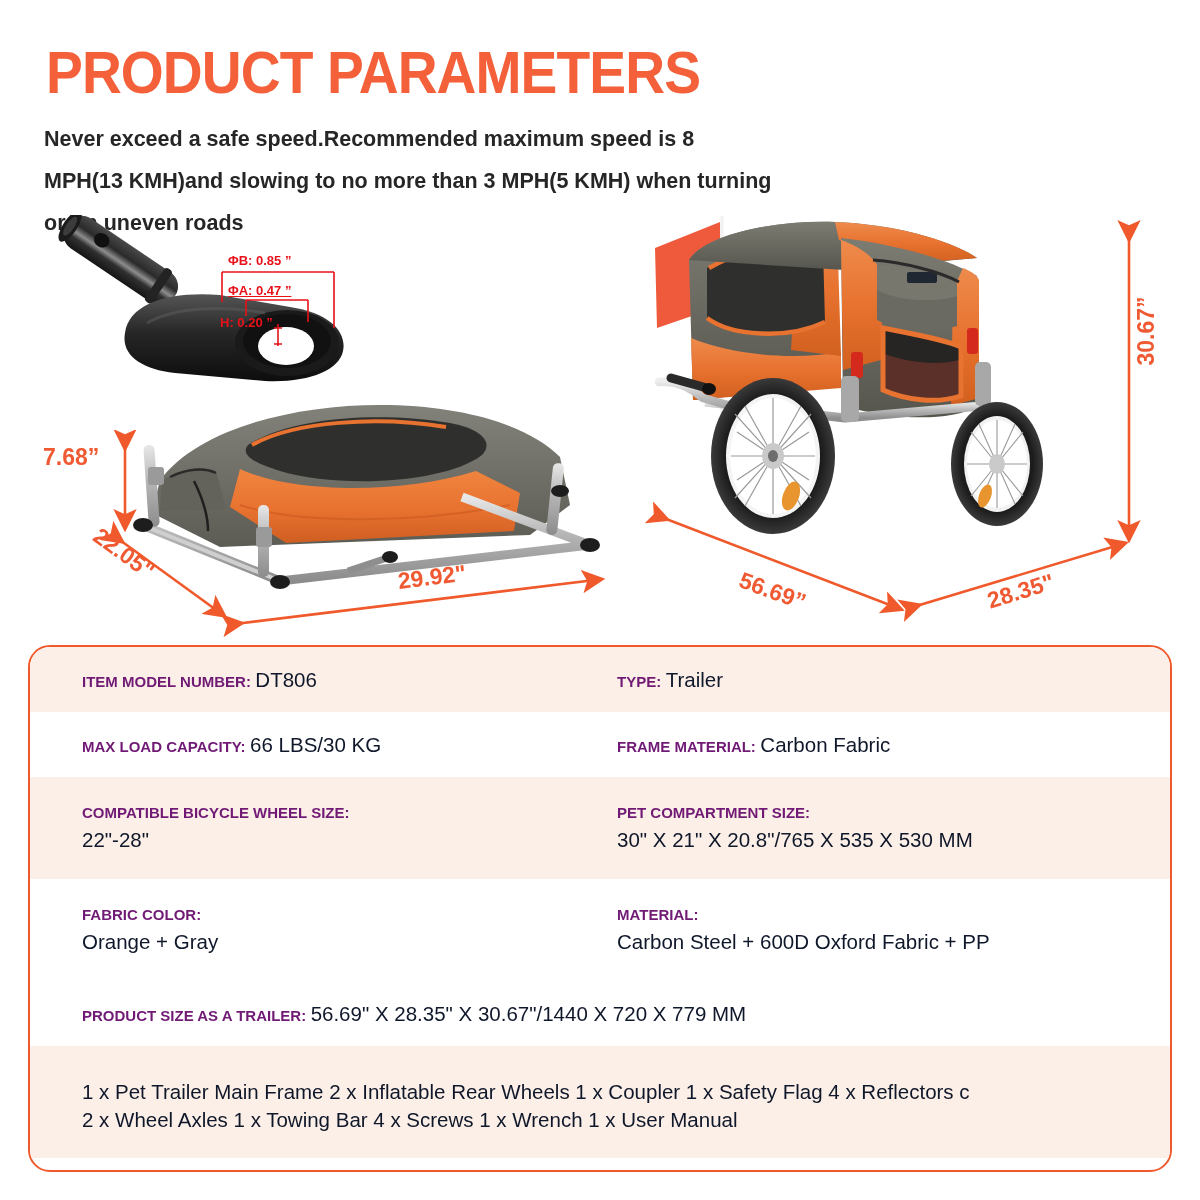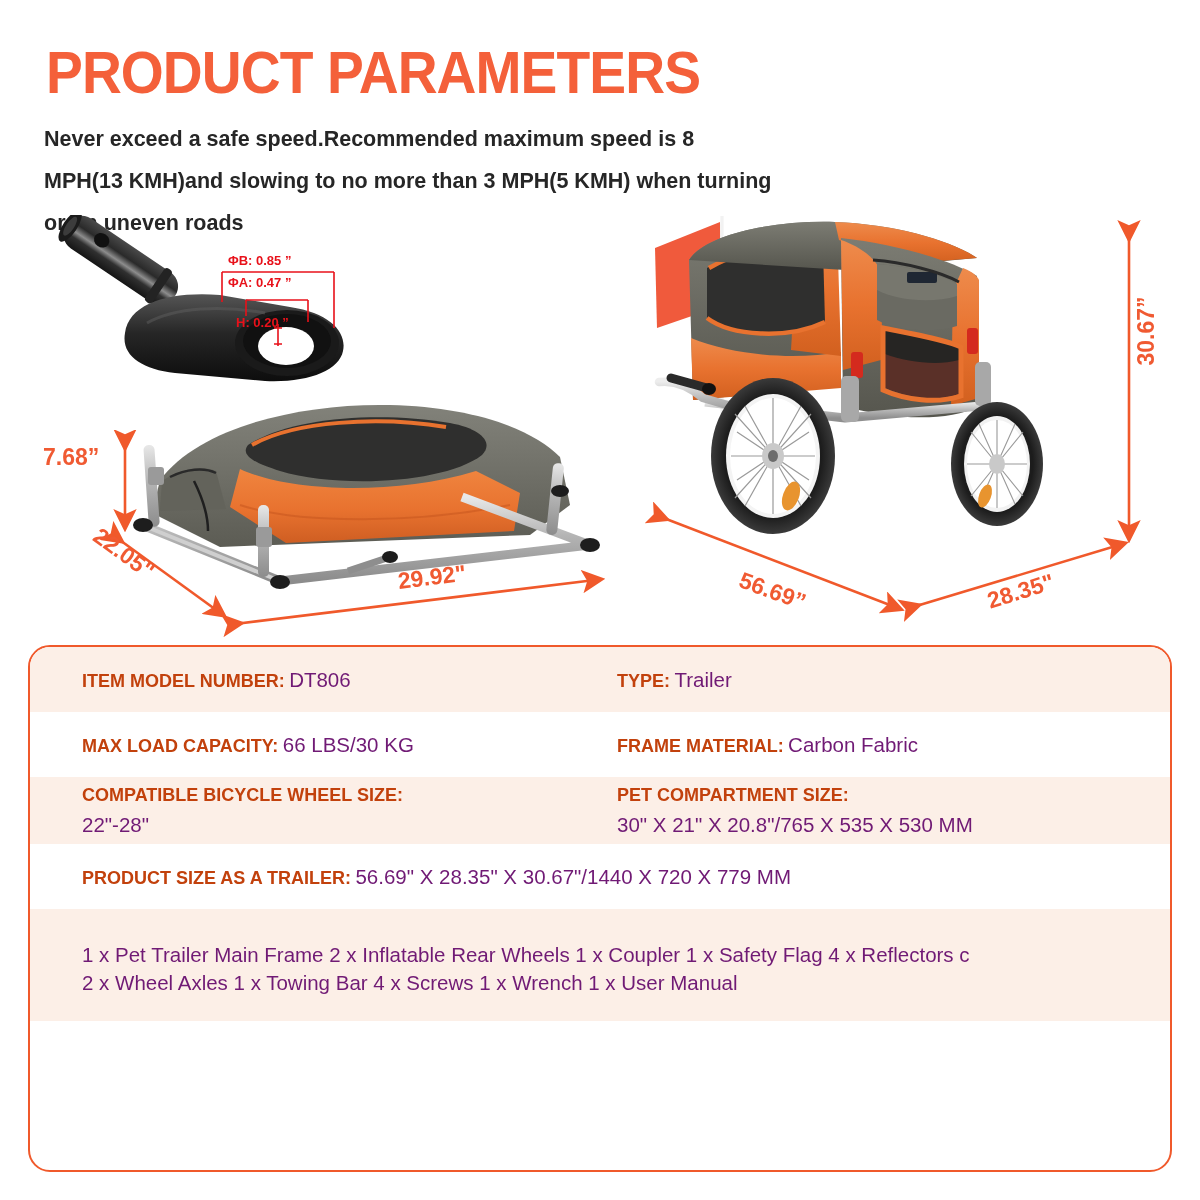--- a/index.html
+++ b/index.html
@@ -57,26 +57,26 @@
     background: #ffffff;
   }
   .row { display: flex; width: 100%; position: relative; }
   .row.tint { background: #FCEFE7; }
   .row.plain { background: #FFFFFF; }
   .cell { padding-left: 52px; }
   .cell.c2 { padding-left: 35px; }
   .col-a { width: 552px; }
   .col-b { width: 588px; }
   .full { width: 100%; }
-  .lbl { font-weight: bold; color: #c2410c; font-size: 18px; }
-  .val { font-weight: normal; color: #701a75; font-size: 20.5px; }
+  .lbl { font-weight: bold; color: #701a75; font-size: 15px; }
+  .val { font-weight: normal; color: #0f172a; font-size: 20.5px; }
   .line2 { margin-top: 7px; }
 
   .r-onel { height: 65px; display: flex; align-items: center; }
-  .r-twol { height: 67px; display: flex; align-items: center; }
+  .r-twol { height: 102px; display: flex; align-items: center; }
   .r-pkg  { height: 112px; display: flex; align-items: center; }
 </style>
 </head>
 <body>
 
 <div class="page">
 
   <div class="title">PRODUCT PARAMETERS</div>
   <div class="subtitle">Never exceed a safe speed.Recommended maximum speed is 8 MPH(13 KMH)and slowing to no more than 3 MPH(5 KMH) when turning or on uneven roads</div>
 
@@ -118,22 +118,22 @@
       <g stroke="#E8111A" stroke-width="1.6" fill="none">
         <path d="M10 22 L10 52 M122 22 L122 78"></path>
         <path d="M10 22 L122 22"></path>
         <path d="M34 50 L34 66 M96 50 L96 72"></path>
         <path d="M34 50 L96 50"></path>
         <path d="M66 74 L66 96"></path>
       </g>
       <path d="M62 78 L70 78 M62 94 L70 94" stroke="#E8111A" stroke-width="1.6"></path>
     </svg>
     <div class="red-label" style="left:228px;top:253px;">ΦB: 0.85 ”</div>
-    <div class="red-label" style="left:228px;top:275px;">ΦA: 0.47 ”</div>
-    <div class="red-label" style="left:236px;top:315px;">H: 0.20 ”</div>
+    <div class="red-label" style="left:228px;top:283px;text-decoration:underline;">ΦA: 0.47 ”</div>
+    <div class="red-label" style="left:220px;top:315px;">H: 0.20 ”</div>
 
     <svg width="560" height="230" viewBox="0 0 560 230" style="position:absolute;left:90px;top:385px">
       <defs>
         <linearGradient id="foldOr" x1="0" y1="0" x2="0" y2="1">
           <stop offset="0%" stop-color="#F0853F"></stop>
           <stop offset="55%" stop-color="#E8722F"></stop>
           <stop offset="100%" stop-color="#CF5E22"></stop>
         </linearGradient>
         <linearGradient id="foldGy" x1="0" y1="0" x2="0" y2="1">
           <stop offset="0%" stop-color="#82827A"></stop>
@@ -334,20 +334,30 @@
       <div class="cell col-a">
         <div class="lbl">COMPATIBLE BICYCLE WHEEL SIZE:</div>
         <div class="val line2"> 22"-28"</div>
       </div>
       <div class="cell c2 col-b">
         <div class="lbl">PET COMPARTMENT SIZE:</div>
         <div class="val line2"> 30" X 21" X 20.8"/765 X 535 X 530 MM</div>
       </div>
     </div>
 
+    <div class="row plain r-twol">
+      <div class="cell col-a">
+        <div class="lbl">FABRIC COLOR:</div>
+        <div class="val line2"> Orange + Gray</div>
+      </div>
+      <div class="cell c2 col-b">
+        <div class="lbl">MATERIAL:</div>
+        <div class="val line2"> Carbon Steel + 600D Oxford Fabric + PP</div>
+      </div>
+    </div>
 
 
     <div class="row plain r-onel">
       <div class="cell full">
         <span class="lbl">PRODUCT SIZE AS A TRAILER:</span>
         <span class="val"> 56.69" X 28.35" X 30.67"/1440 X 720 X 779 MM</span>
       </div>
     </div>
 
     <div class="row tint r-pkg">

